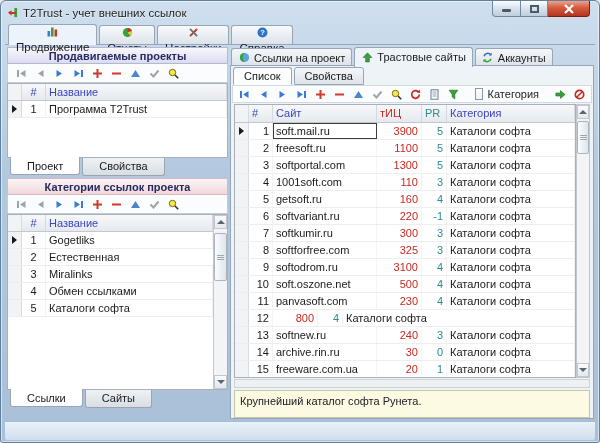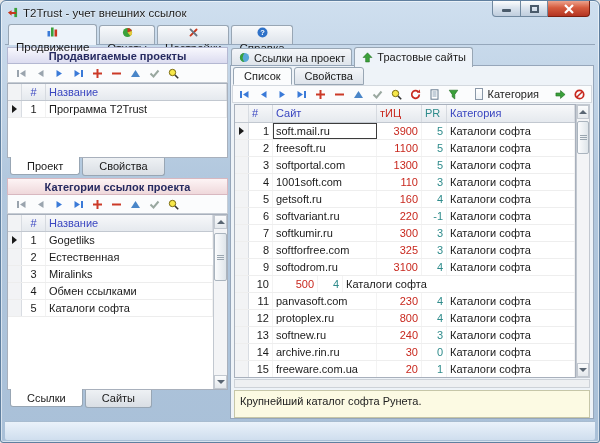--- a/index.html
+++ b/index.html
@@ -352,20 +352,31 @@
         <span>Ссылки на проект</span>
       </div>
       <div class="rtab active">
         <span class="icn">
           <svg class="i11" viewBox="0 0 11 11">
               <path d="M5.5 0.8L10 5.5H7.4V10H3.6V5.5H1z" fill="#3aa03a" stroke="#1e6a1e" stroke-width="0.5"></path>
             </svg>
         </span>
         <span>Трастовые сайты</span>
       </div>
+      <div class="rtab">
+        <span class="icn">
+          <svg class="i11" viewBox="0 0 11 11">
+              <path d="M2 4.2A3.8 3.8 0 0 1 8.8 3" fill="none" stroke="#2f72c8" stroke-width="1.5"></path>
+              <path d="M9.6 0.6v2.8H6.8z" fill="#2f72c8"></path>
+              <path d="M9 6.8A3.8 3.8 0 0 1 2.2 8" fill="none" stroke="#3aa03a" stroke-width="1.5"></path>
+              <path d="M1.4 10.4V7.6h2.8z" fill="#3aa03a"></path>
+            </svg>
+        </span>
+        <span>Аккаунты</span>
+      </div>
     </div>
 
     <div class="page">
       <div class="itabs">
         <div class="itab active">Список</div>
         <div class="itab">Свойства</div>
       </div>
 
       <div class="rtoolbar">
         <span class="tb c-blue">
@@ -529,36 +540,36 @@
           <div class="col-ind"></div>
           <div class="cn">9</div>
           <div class="csite">softodrom.ru</div>
           <div class="ctic">3100</div>
           <div class="cpr">4</div>
           <div class="ccat">Каталоги софта</div>
         </div>
         <div class="rg-row">
           <div class="col-ind"></div>
           <div class="cn">10</div>
+          <div class="csite">soft.oszone.net</div>
           <div class="ctic">500</div>
           <div class="cpr">4</div>
           <div class="ccat">Каталоги софта</div>
         </div>
         <div class="rg-row">
           <div class="col-ind"></div>
           <div class="cn">11</div>
           <div class="csite">panvasoft.com</div>
           <div class="ctic">230</div>
           <div class="cpr">4</div>
           <div class="ccat">Каталоги софта</div>
         </div>
         <div class="rg-row">
           <div class="col-ind"></div>
           <div class="cn">12</div>
-          <div class="csite">protoplex.ru</div>
           <div class="ctic">800</div>
           <div class="cpr">4</div>
           <div class="ccat">Каталоги софта</div>
         </div>
         <div class="rg-row">
           <div class="col-ind"></div>
           <div class="cn">13</div>
           <div class="csite">softnew.ru</div>
           <div class="ctic">240</div>
           <div class="cpr">3</div>

